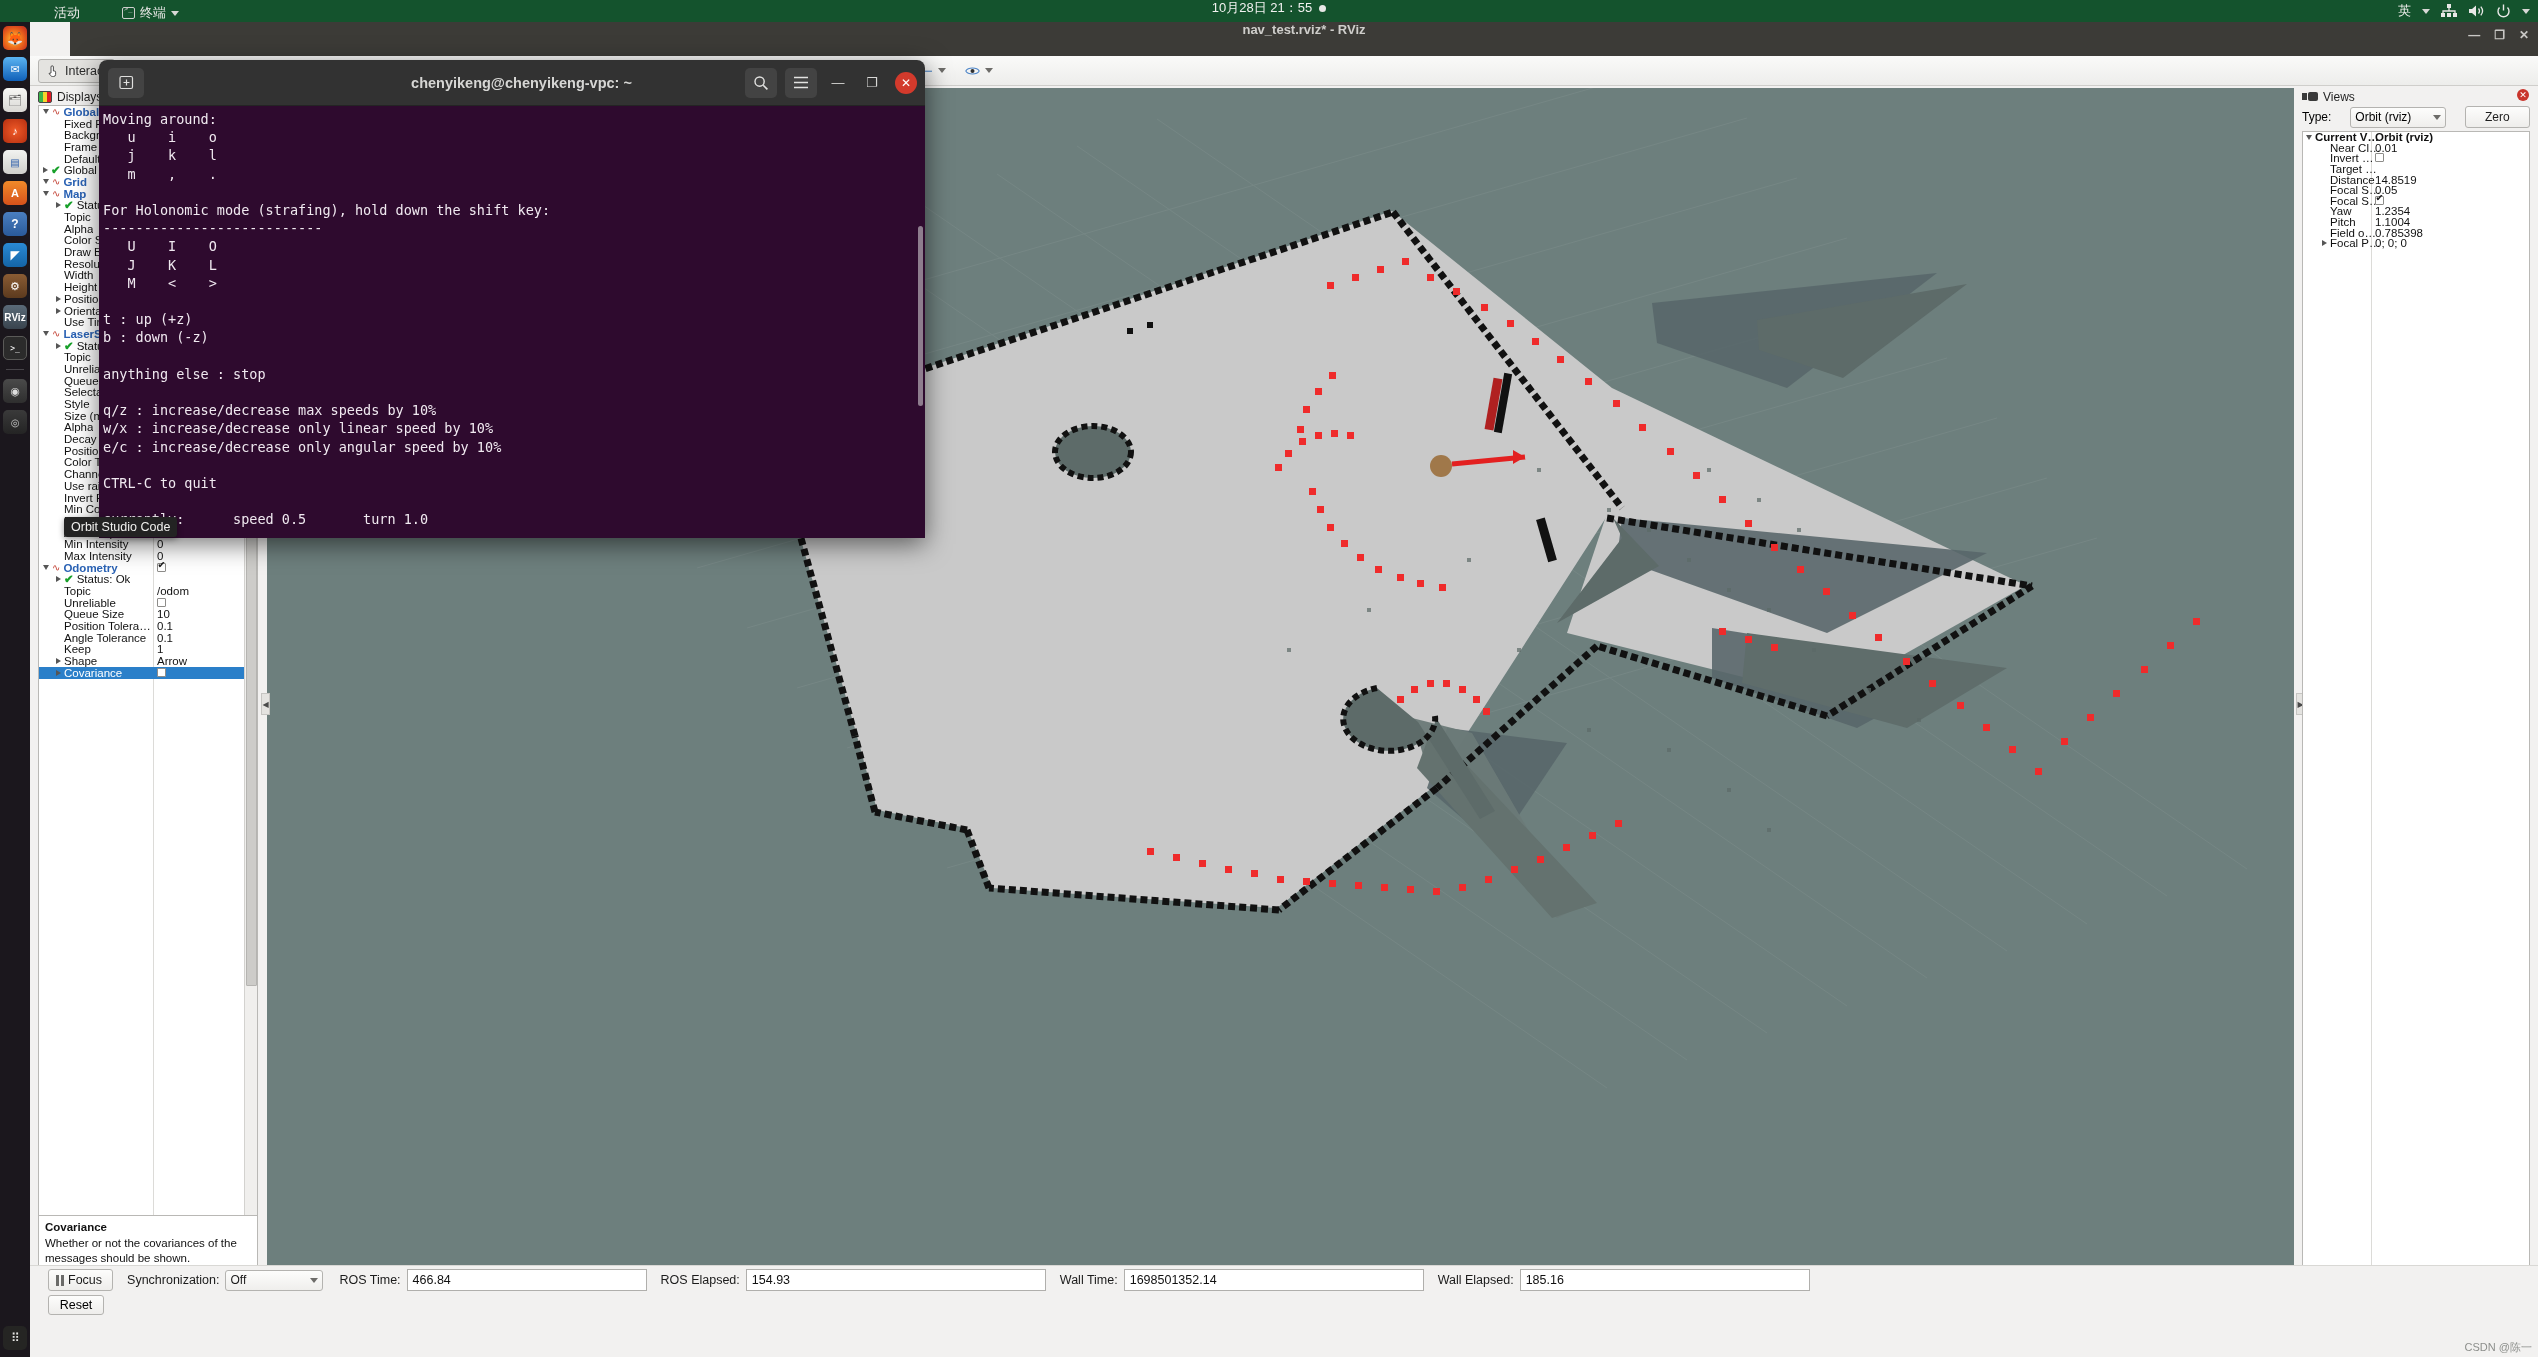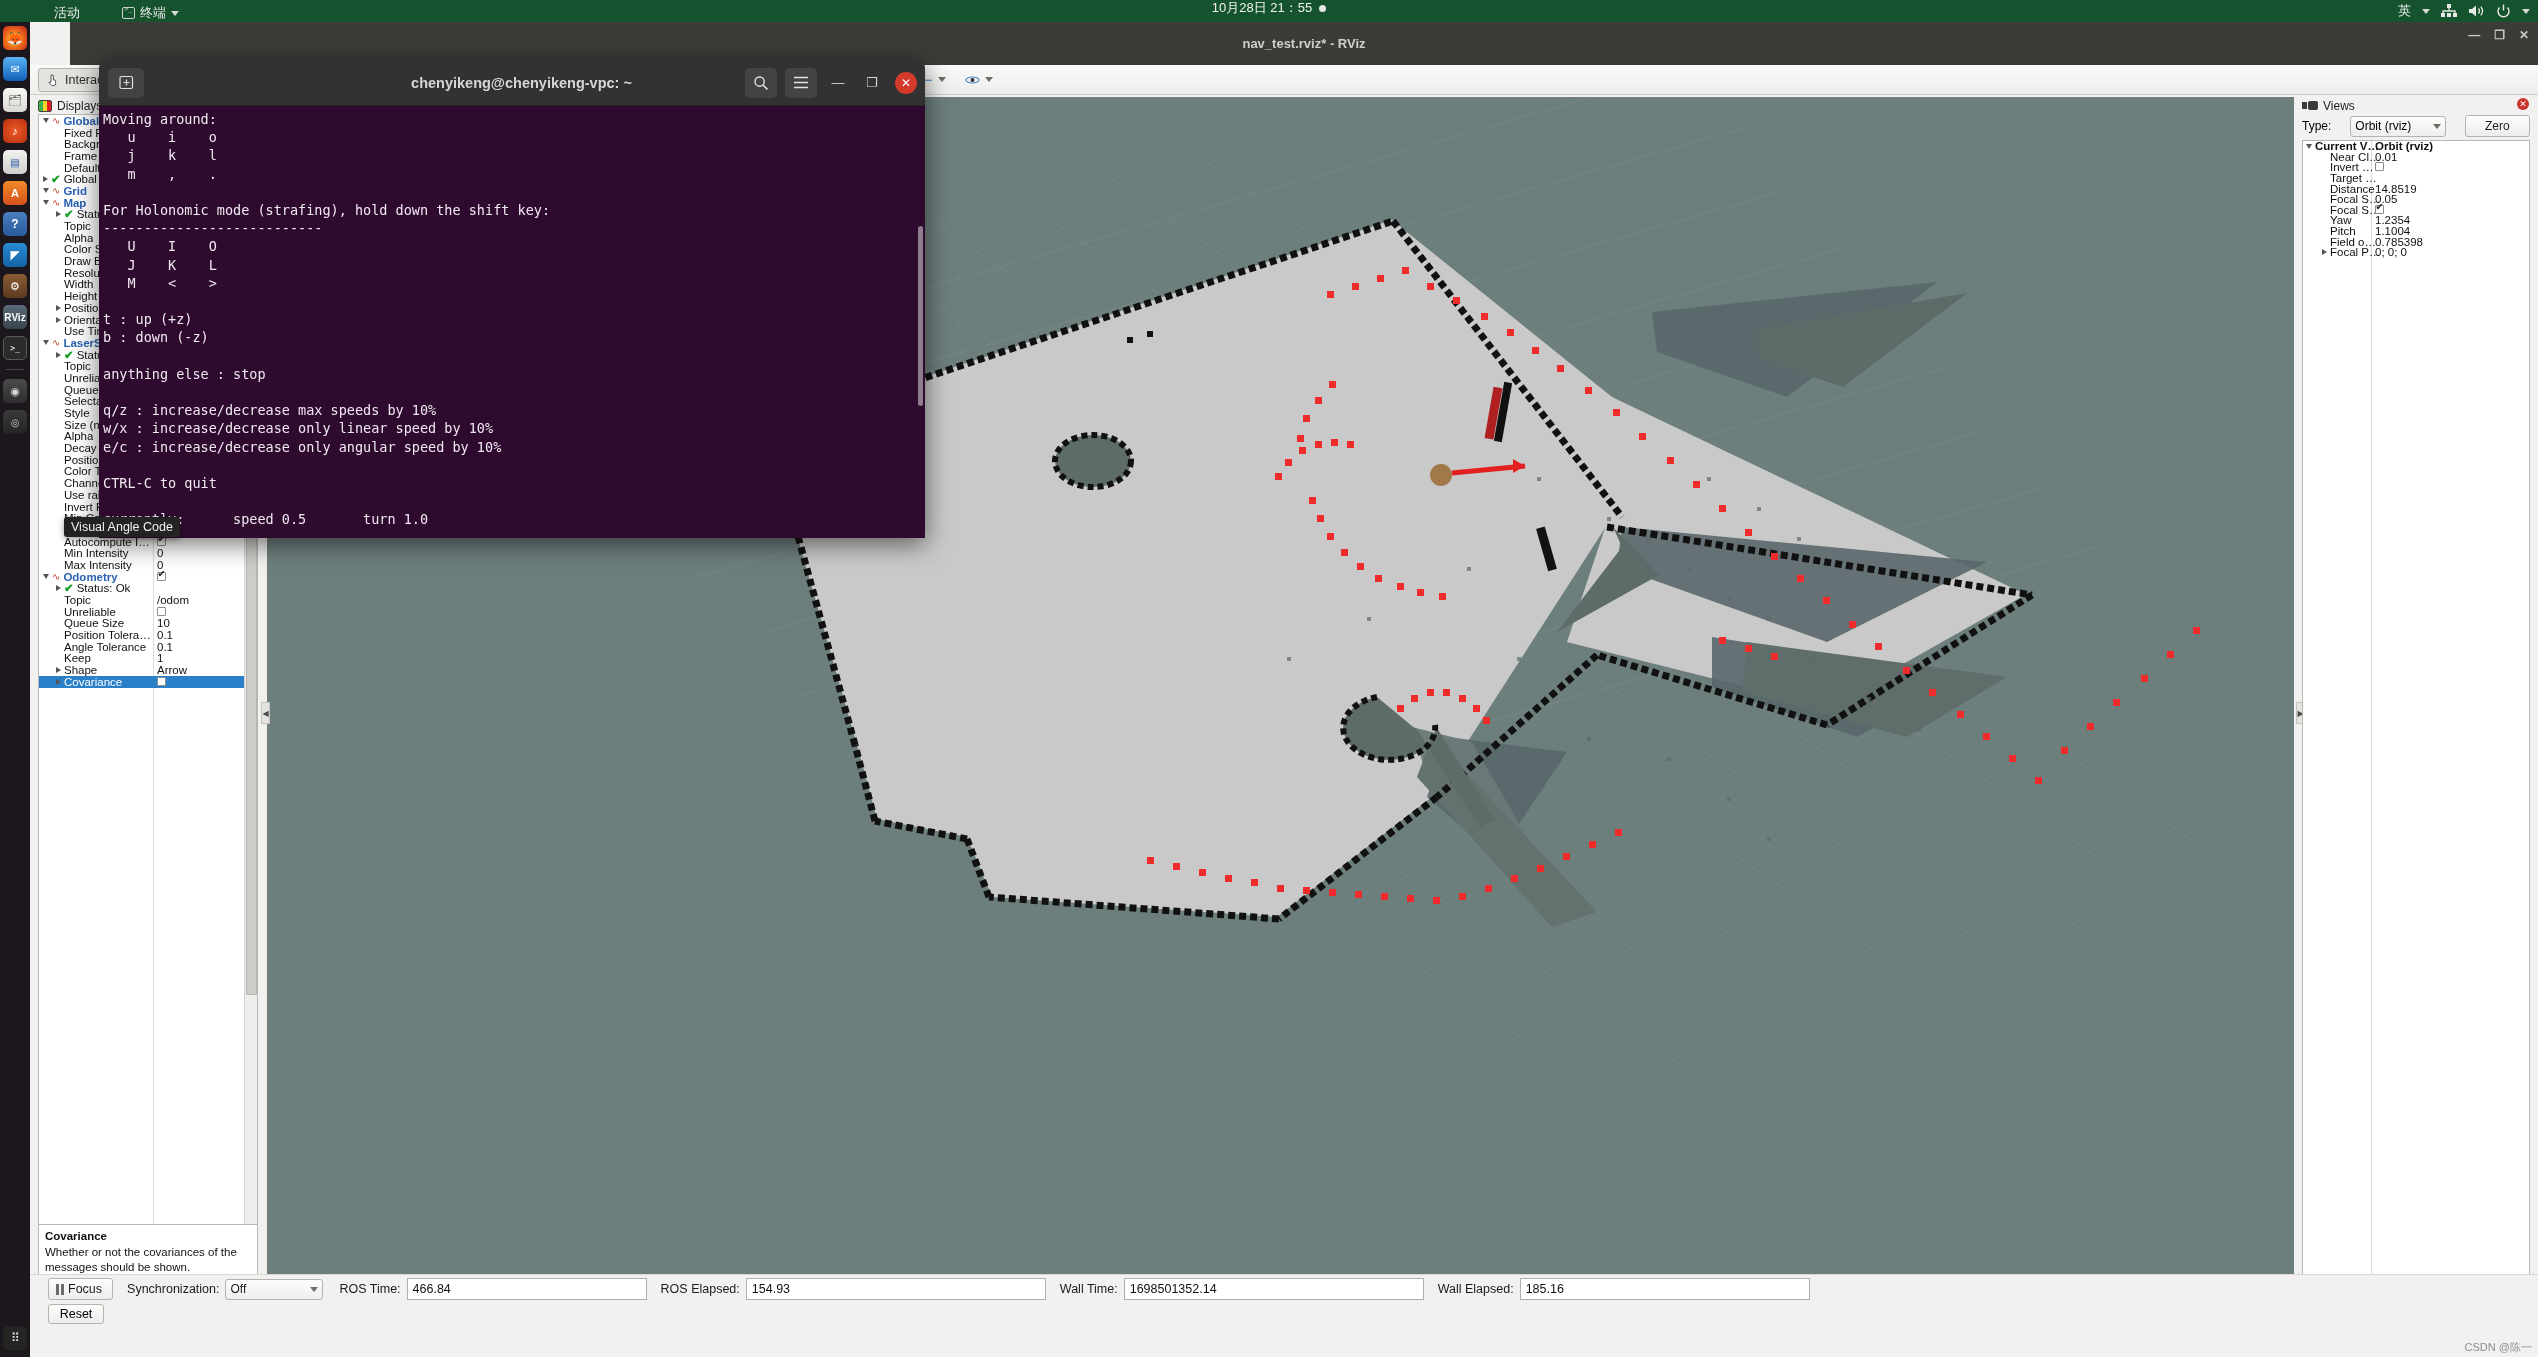--- a/index.html
+++ b/index.html
@@ -57,22 +57,22 @@
   }
   .dock-sep { width: 18px; height: 1px; background: rgba(255,255,255,0.2); margin: 2px 0; }
   .dock-spacer { flex: 1; }
 
   
   .rviz-win {
     position: absolute; left: 30px; top: 22px; width: 2508px; height: 1335px;
     background: #f2f1f0;
   }
   .rviz-titlebar {
-    height: 43px; background: #3c3b37; color: #cfcecb;
-    display: flex; align-items: center; justify-content: center;
+    height: 34px; background: #3c3b37; color: #cfcecb;
+    display: flex; align-items: flex-start; justify-content: center;
     font-size: 13px; font-weight: bold; position: relative; margin-left: 40px;
   }
   .win-btns { position: absolute; right: 9px; top: 0; height: 26px;
     display: flex; align-items: center; gap: 14px; }
   .win-btns span { color: #c9c8c5; font-size: 12px; line-height: 1; }
 
   
   .rviz-menubar {
     height: 22px; background: #f2f1f0; display: flex; align-items: center;
     padding-left: 10px; gap: 17px; font-size: 12.5px; color: #2e2e2e;
@@ -1223,16 +1223,16 @@
 w/x : increase/decrease only linear speed by 10%
 e/c : increase/decrease only angular speed by 10%
 
 CTRL-C to quit
 
 currently:	speed 0.5	turn 1.0
       <div class="term-sb"></div>
     </div>
   </div>
 
-  <div class="vscode-tip">Visual Angle Code</div>
+  <div class="vscode-tip">Orbit Studio Code</div>
   <div class="watermark">CSDN @陈一</div>
 
 </div>
 
 </body></html>

